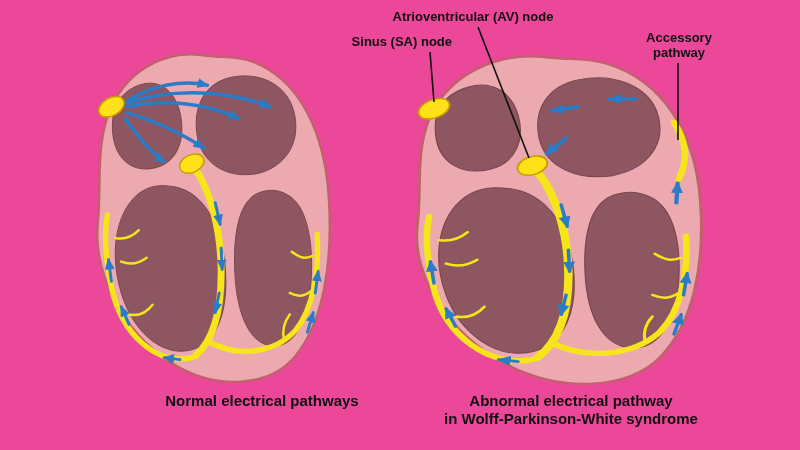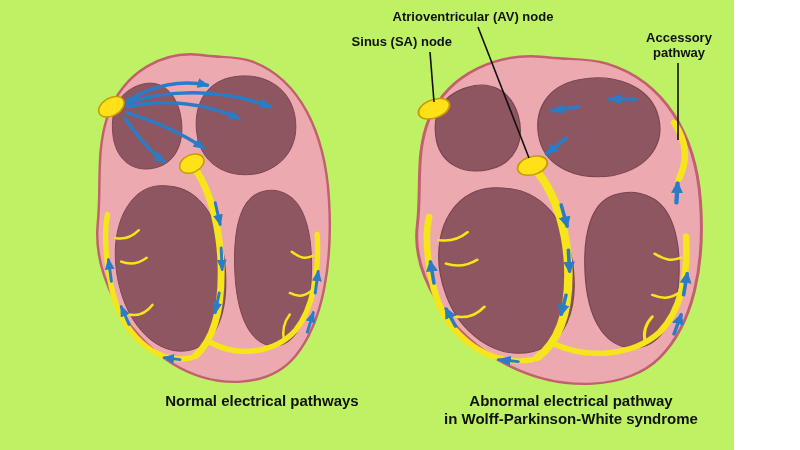--- a/index.html
+++ b/index.html
@@ -1,20 +1,20 @@
 <!DOCTYPE html>
 <html style="--heart-wall: #ecaab0; --heart-outline: #c2606e; --chamber: #8e5661; --chamber-edge: #7a4550; --pathway-yellow: #f6e51a; --node-yellow: #ffe11a; --node-edge: #c99c00; --arrow-blue: #2a7cc7; --label-text: #111111;"><head>
 <meta charset="utf-8">
 <style>
   html, body { margin: 0; padding: 0; background: #ffffff; }
   .stage {
     position: relative;
-    width: 734px;
+    width: 800px;
     height: 450px;
-    background: #bef264;
+    background: #ec4899;
     overflow: hidden;
     font-family: "Liberation Sans", sans-serif;
   }
   svg { display: block; }
 
   .heart-wall   { fill: var(--heart-wall); stroke: var(--heart-outline); stroke-width: 2.5; }
   .chamber      { fill: var(--chamber); stroke: var(--chamber-edge); stroke-width: 1; }
   .pathway      { fill: none; stroke: var(--pathway-yellow); stroke-linecap: round; }
   .pathway-main { stroke-width: 7; }
   .pathway-branch { stroke-width: 5.5; }

